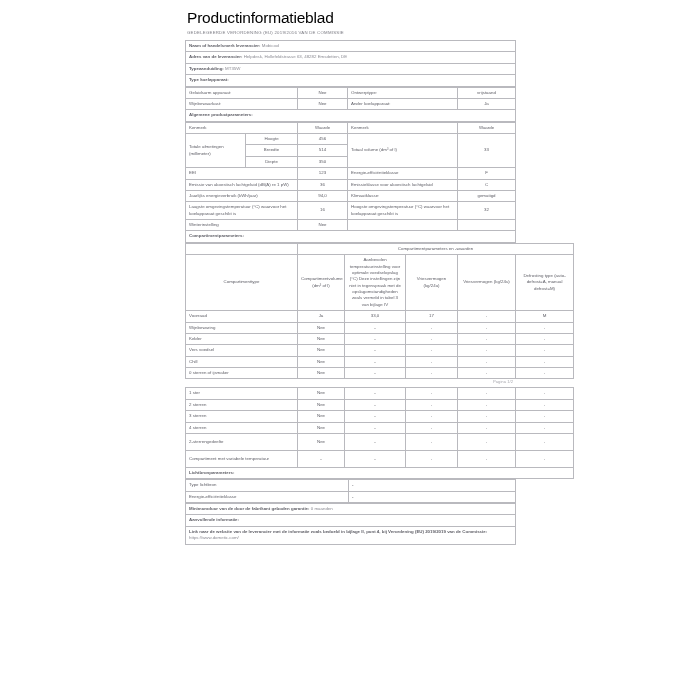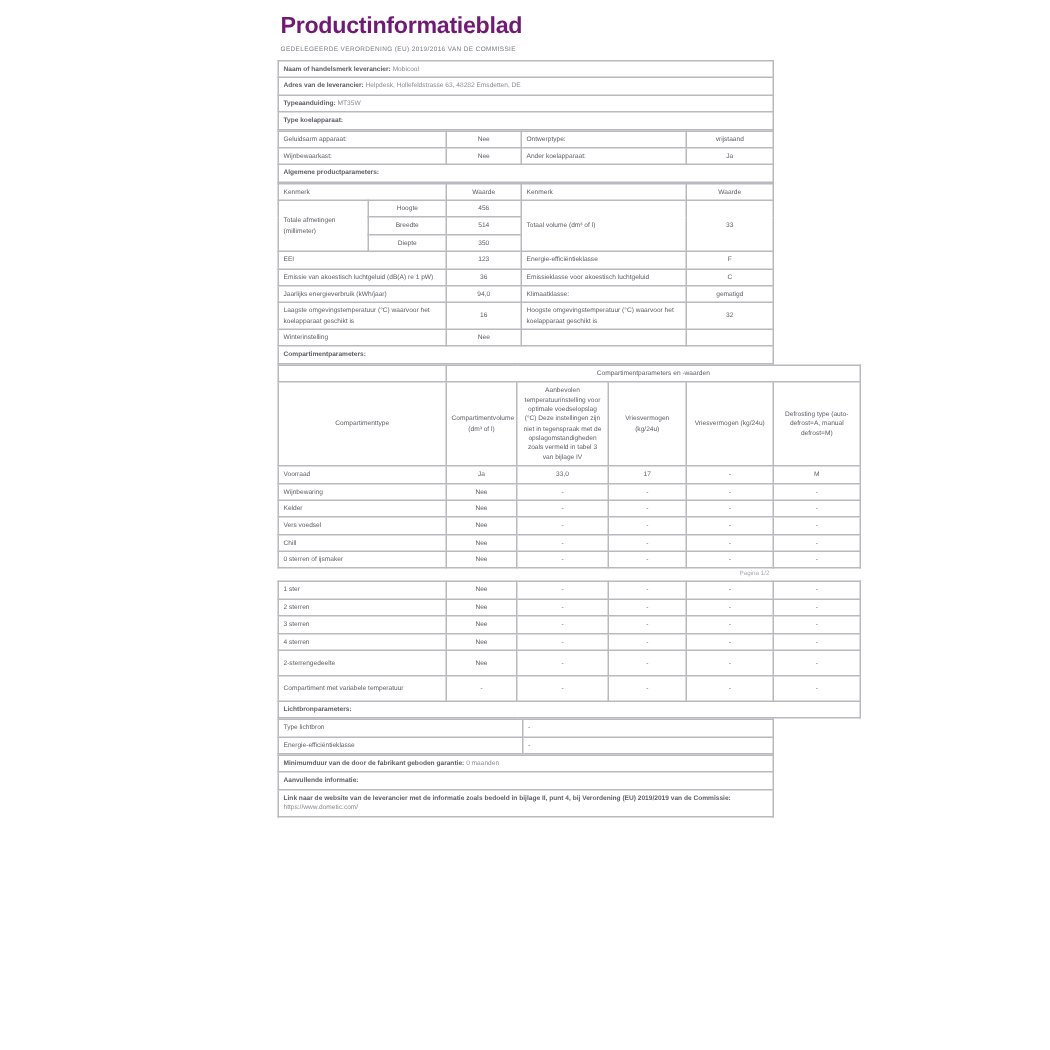--- a/index.html
+++ b/index.html
@@ -10,22 +10,22 @@
     color:#2b2b2b;
     overflow:hidden;
   }
   .page{
     position:absolute;
     left:185px; top:0px;
     width:330px;
   }
   .doc-title{
     font-size:15.5px;
-    font-weight:bold;
-    color:#701a75;
+    font-weight:normal;
+    color:#000000;
     letter-spacing:-0.2px;
     margin:9px 0 0 2px;
     line-height:1.1;
   }
   .doc-subtitle{
     font-size:4.3px;
     color:#7a7a82;
     margin:4px 0 5px 2px;
     letter-spacing:0.25px;
   }

